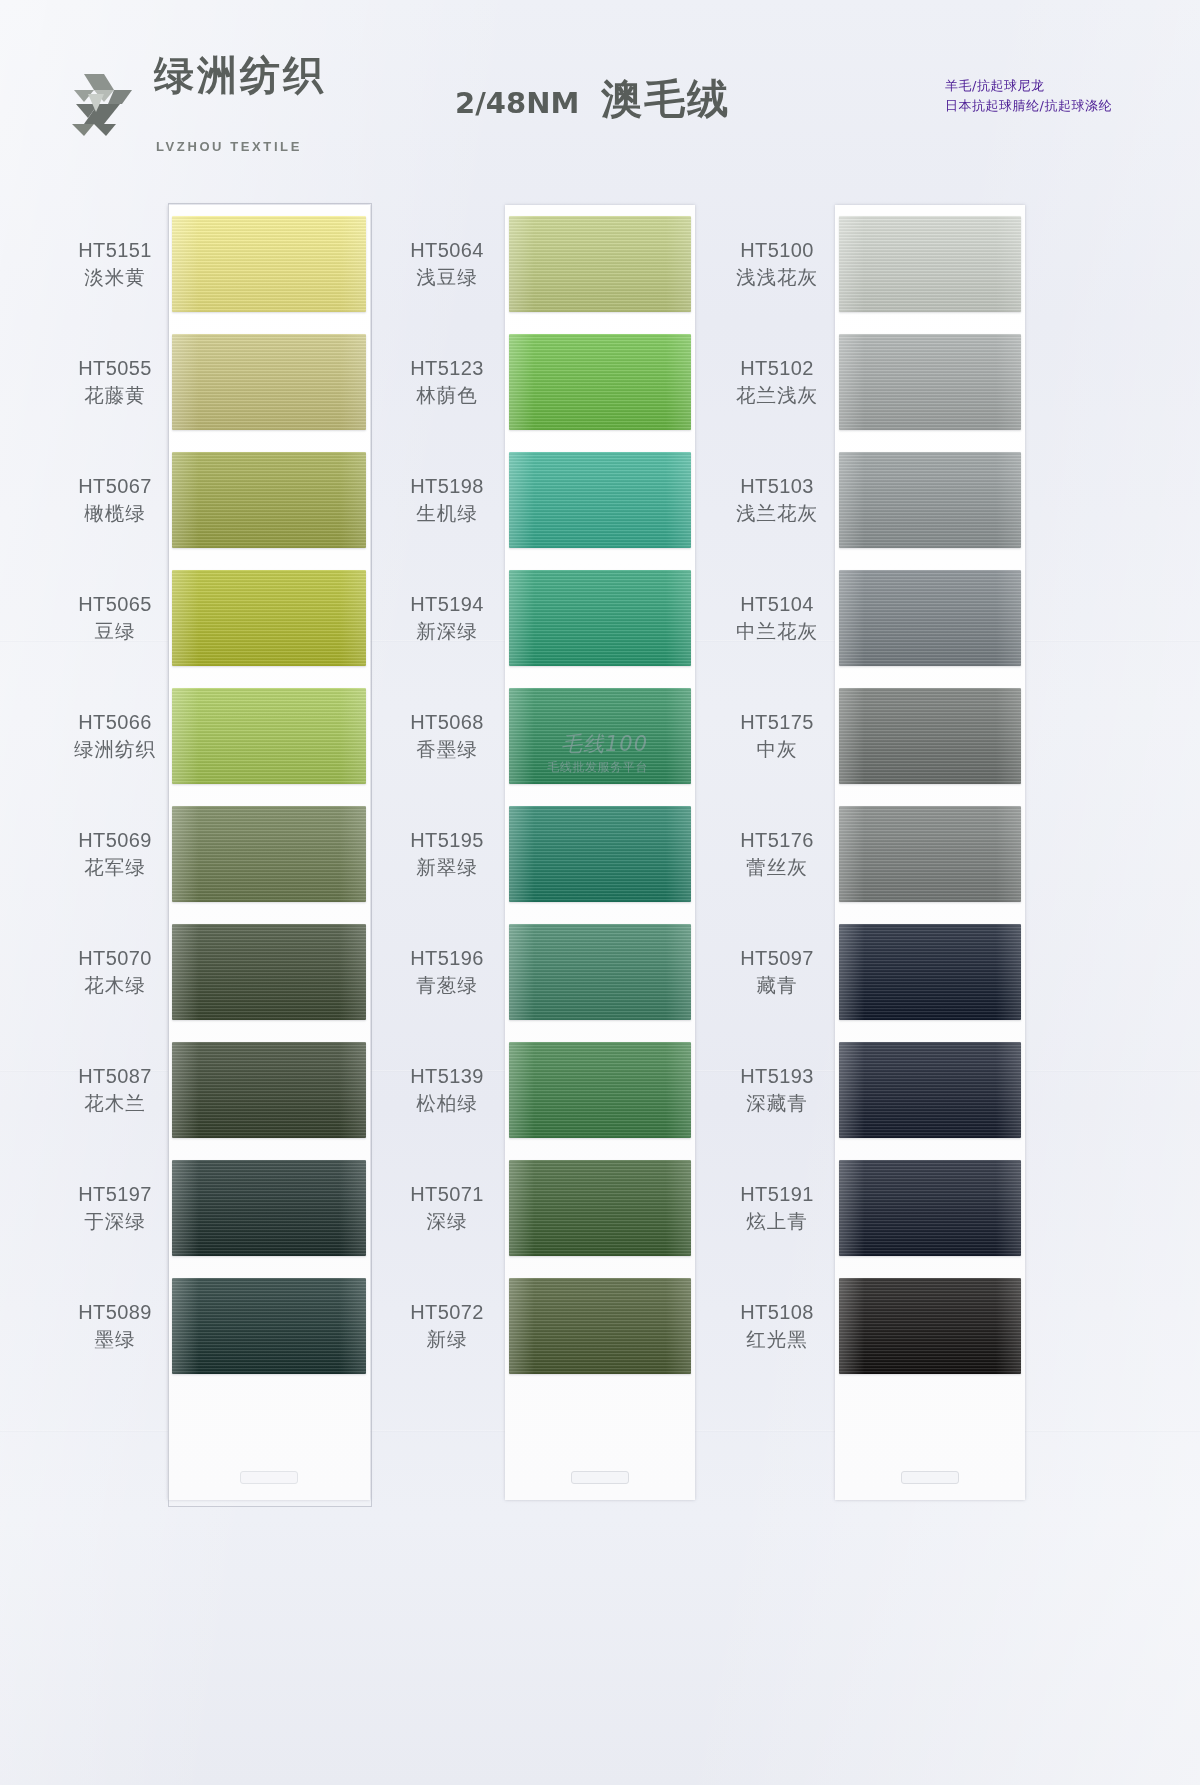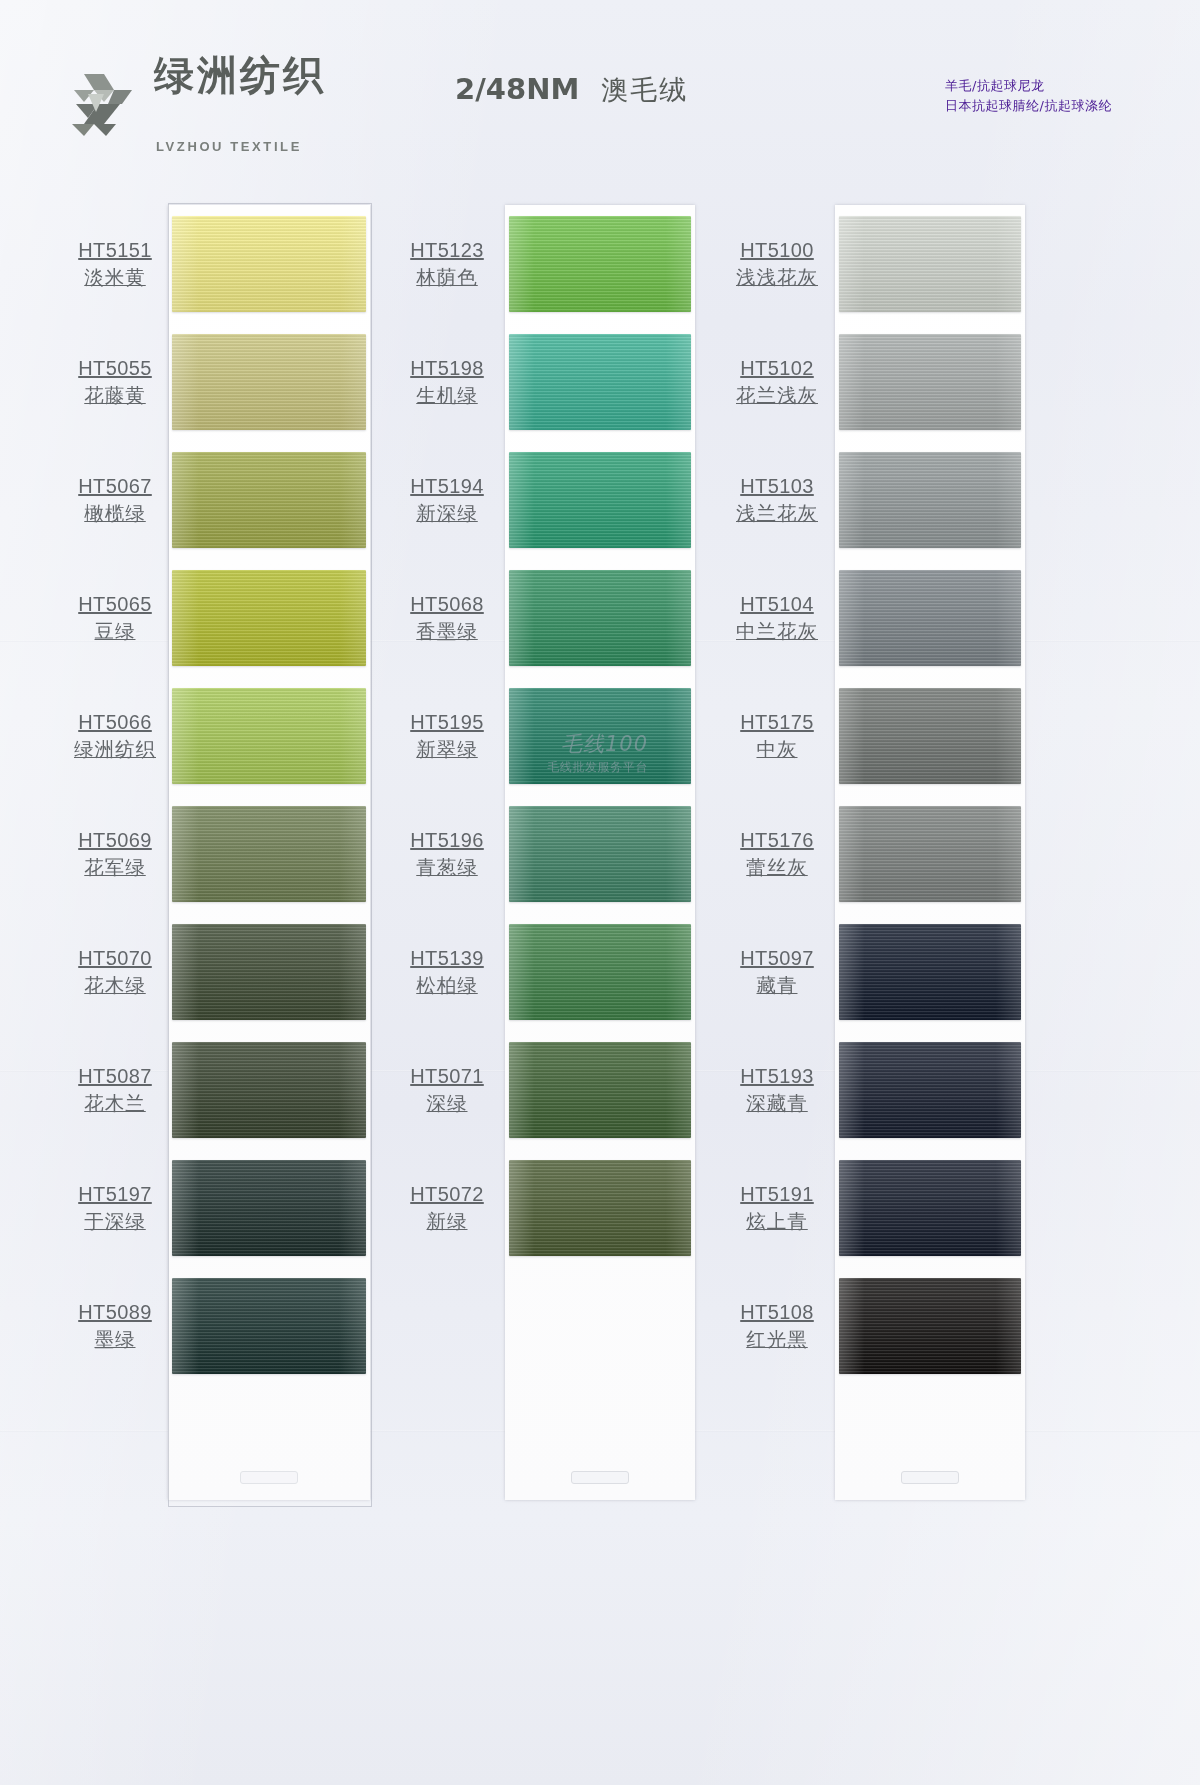--- a/index.html
+++ b/index.html
@@ -83,22 +83,22 @@
     gap: 22px;
   }
   .title-spec {
     font-size: 29px;
     font-weight: bold;
     color: #585d5a;
     letter-spacing: 0px;
     font-family: "DejaVu Sans", sans-serif;
   }
   .title-name {
-    font-size: 27px;
-    font-weight: normal;
+    font-size: 41px;
+    font-weight: bold;
     color: #585d5a;
     letter-spacing: 2px;
     font-family: "DejaVu Sans", sans-serif;
   }
 
   .comp-block {
     position: absolute;
     right: 88px;
     top: 76px;
     text-align: left;
@@ -187,21 +187,20 @@
     display: flex;
     align-items: center;
   }
   .label {
     width: 110px;
     text-align: center;
     color: #62666a;
     line-height: 1.34;
     z-index: 3;
     font-family: "DejaVu Sans", sans-serif;
-    text-decoration: underline;
   }
   .label .code {
     font-size: 20px;
     letter-spacing: .4px;
     display: block;
     font-family: "Liberation Sans", sans-serif;
   }
   .label .cname {
     font-size: 19.5px;
     display: block;
@@ -391,20 +390,27 @@
   <div class="column col-2">
     <div class="strip">
       <div class="strip-head">
         <div class="strip-notch"></div>
       </div>
       <div class="strip-foot-notch"></div>
     </div>
     <div class="rows">
         <div class="row">
           <div class="label">
+            <span class="code">HT5064</span>
+            <span class="cname">浅豆绿</span>
+          </div>
+          <div class="swatch" style="background-color: rgb(196, 209, 131);"></div>
+        </div>
+        <div class="row">
+          <div class="label">
             <span class="code">HT5123</span>
             <span class="cname">林荫色</span>
           </div>
           <div class="swatch" style="background-color: rgb(110, 194, 70);"></div>
         </div>
         <div class="row">
           <div class="label">
             <span class="code">HT5198</span>
             <span class="cname">生机绿</span>
           </div>

